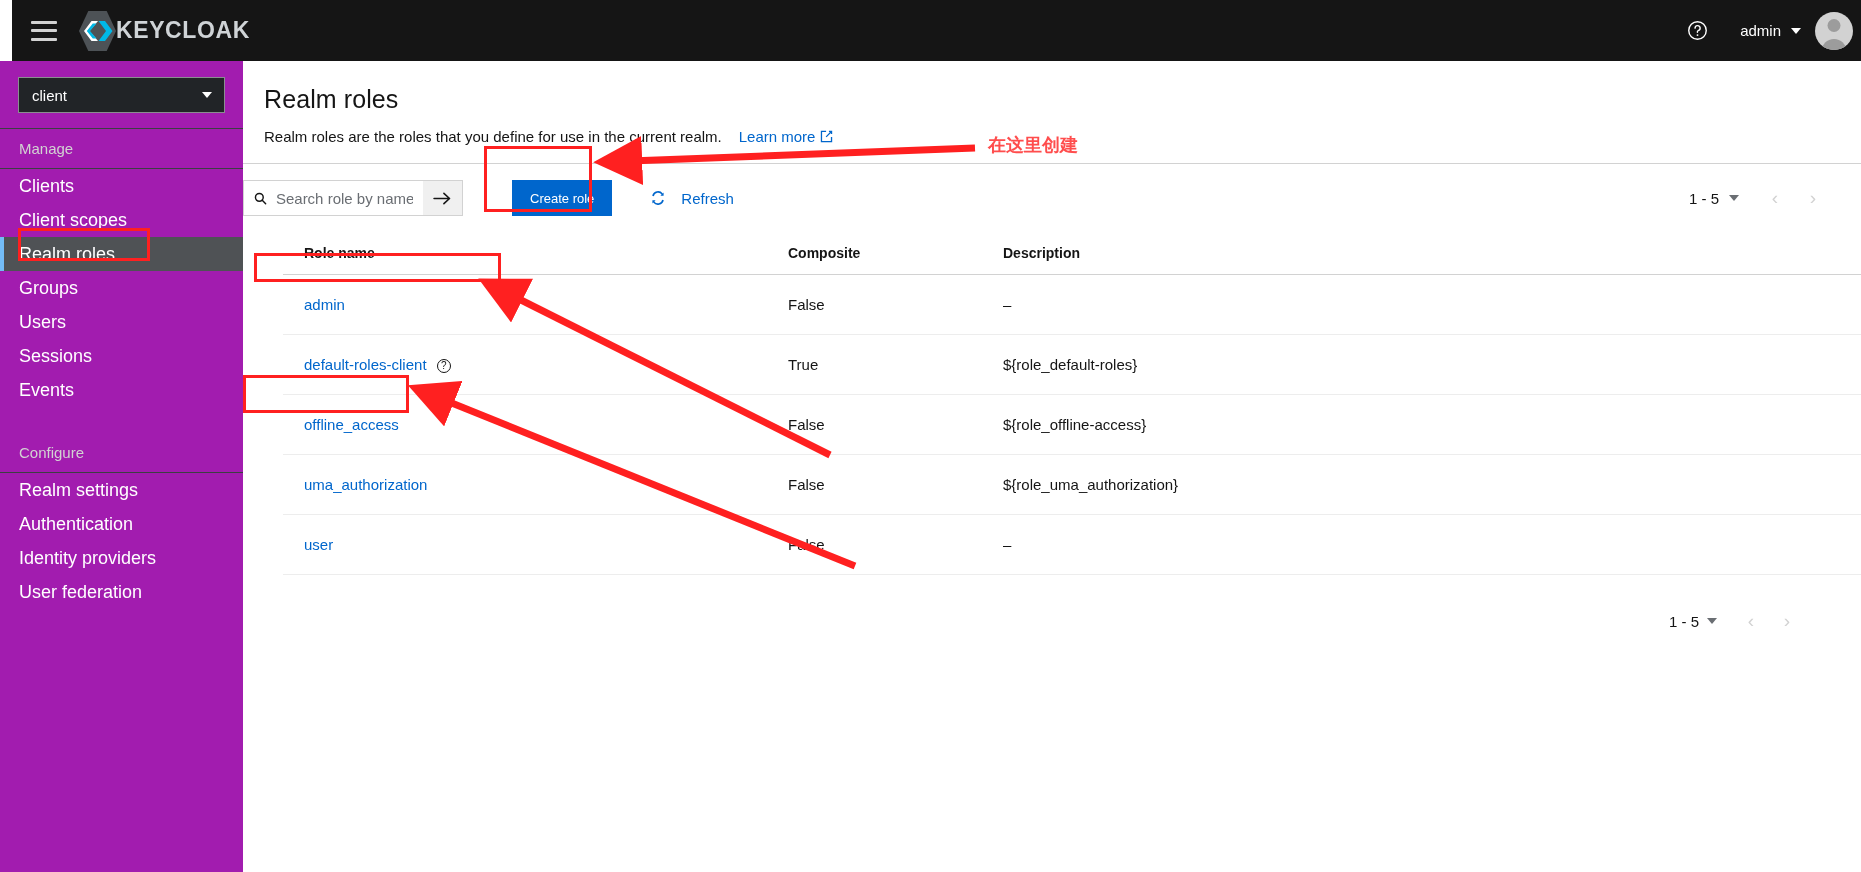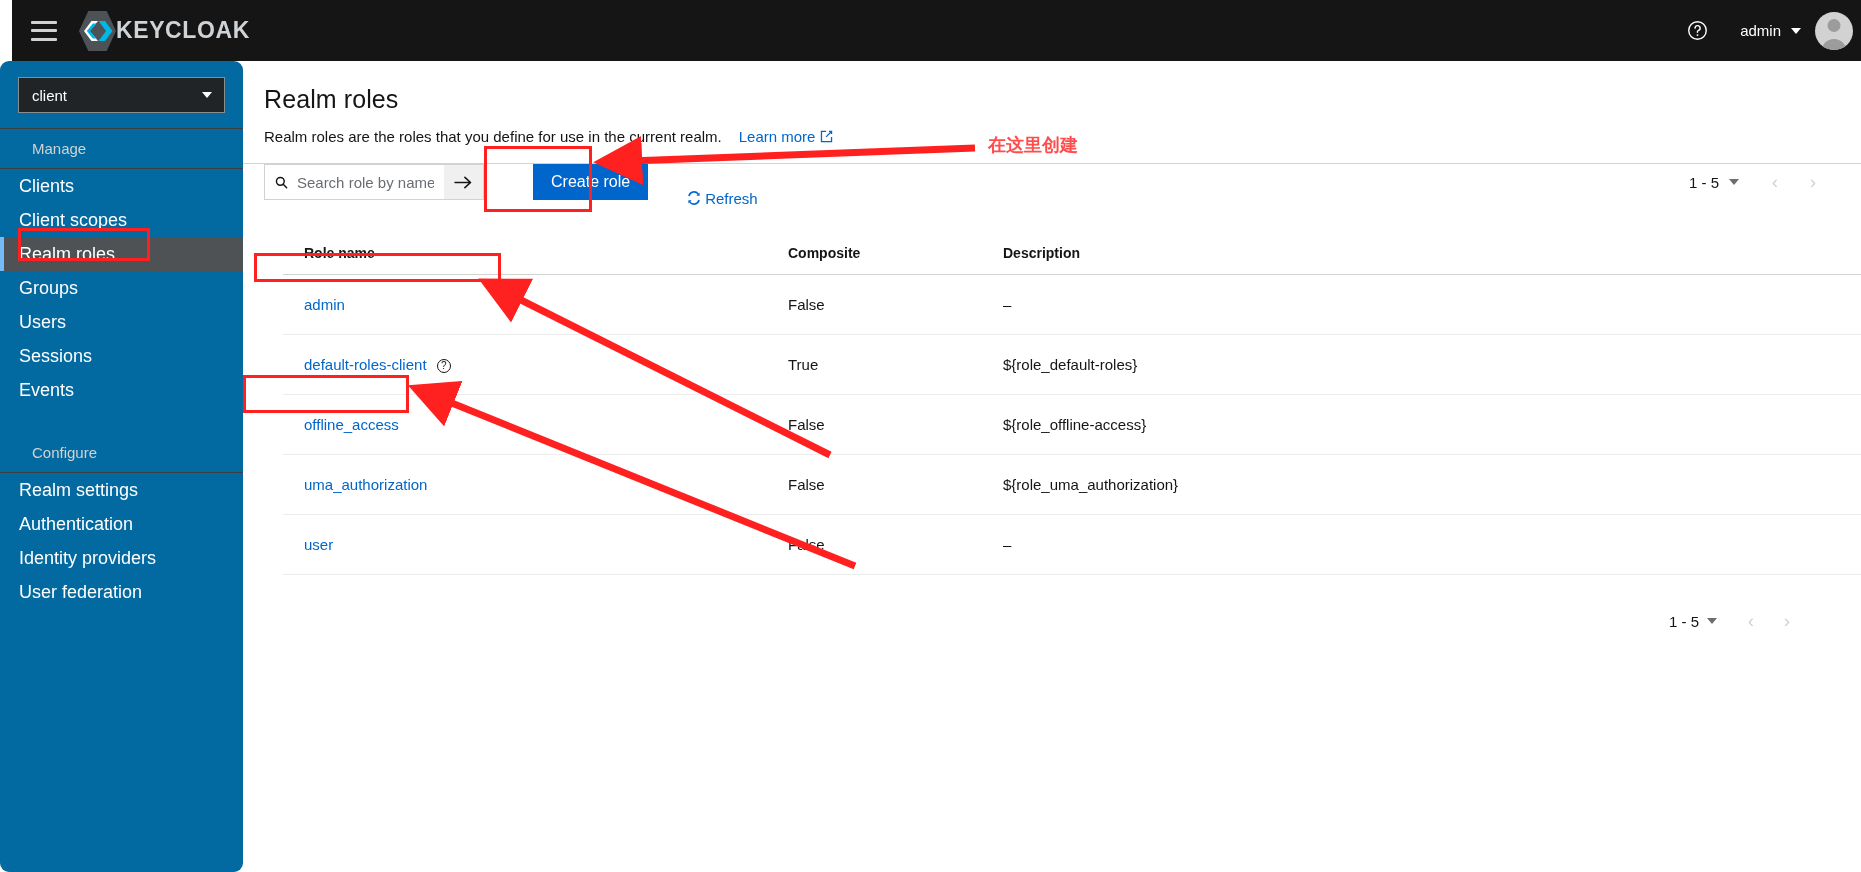--- a/index.html
+++ b/index.html
@@ -57,37 +57,36 @@
   }
   .avatar::after {
     content: ""; position: absolute; bottom: -9px; left: 50%; transform: translateX(-50%);
     width: 25px; height: 20px; border-radius: 50% 50% 0 0 / 60% 60% 0 0; background: #9c9c9c;
   }
 
   
   .sidebar {
     position: absolute; top: 61px; left: 0;
     width: 243px; height: 811px;
-    background: #0369a1;
-    border-radius: 9px;
+    background: #a21caf;
   }
   .realm-select-wrap { padding: 16px 18px 15px 18px; }
   .realm-select {
     height: 36px; border: 1px solid #8a8d90; background: #212427;
     display: flex; align-items: center; justify-content: space-between;
     padding: 0 12px 0 13px; cursor: pointer;
   }
   .realm-select-label { color: #ffffff; font-size: 15px; }
   .realm-caret {
     width: 0; height: 0; border-left: 5px solid transparent;
     border-right: 5px solid transparent; border-top: 6px solid #ffffff;
   }
   .nav-sep { height: 1px; background: #3c3f42; }
   .nav-section-title {
-    color: #d2d2d2; font-size: 15px; padding: 11px 0 11px 32px;
+    color: #d2d2d2; font-size: 15px; padding: 11px 0 11px 19px;
   }
   .nav-item {
     position: relative; display: flex; align-items: center;
     height: 34px; padding-left: 19px; color: #ffffff; font-size: 18px;
     cursor: pointer;
   }
   .nav-item.active {
     background: #4f5255;
   }
   .nav-item.active::before {
@@ -108,44 +107,44 @@
     display: flex; align-items: baseline; gap: 17px;
   }
   .learn-more {
     color: #06c; text-decoration: none; display: inline-flex;
     align-items: center; gap: 5px; cursor: pointer;
   }
   .hr-line { height: 1px; background: #d2d2d2; }
 
   
   .toolbar {
-    height: 68px; display: flex; padding-left: 21px; position: relative;
+    height: 68px; display: flex; align-items: center; position: relative;
   }
   .searchgroup { display: flex; height: 36px; }
   .searchbox {
     width: 180px; display: flex; align-items: center; gap: 9px;
     border: 1px solid #d2d2d2; border-right: none; padding: 0 10px;
     background: #fff;
   }
   .search-input {
     border: none; outline: none; font-size: 15px; color: #151515;
     font-family: inherit; width: 100%; background: transparent;
   }
   .search-input::placeholder { color: #6a6e73; }
   .search-go {
     width: 40px; background: #f0f0f0; border: 1px solid #d2d2d2; border-left: none;
     display: flex; align-items: center; justify-content: center; cursor: pointer;
   }
   .create-btn {
     margin-left: 49px; height: 36px; padding: 0 18px;
-    background: #06c; color: #fff; border: none; font-size: 16px;
+    background: #06c; color: #fff; border: none; font-size: 13px;
     font-family: inherit; cursor: pointer;
   }
   .refresh-btn {
-    margin-left: 38px; display: flex; align-items: center; gap: 3px;
+    margin-left: 38px; display: flex; align-items: center; gap: 15px;
     color: #06c; font-size: 15px; cursor: pointer; background: none; border: none;
     font-family: inherit;
   }
   .pagination {
     position: absolute; right: 30px; display: flex; align-items: center; gap: 2px;
   }
   .pg-count { font-size: 15px; color: #151515; }
   .pg-caret {
     width: 0; height: 0; margin-left: 8px; margin-right: 16px;
     border-left: 5px solid transparent; border-right: 5px solid transparent;

